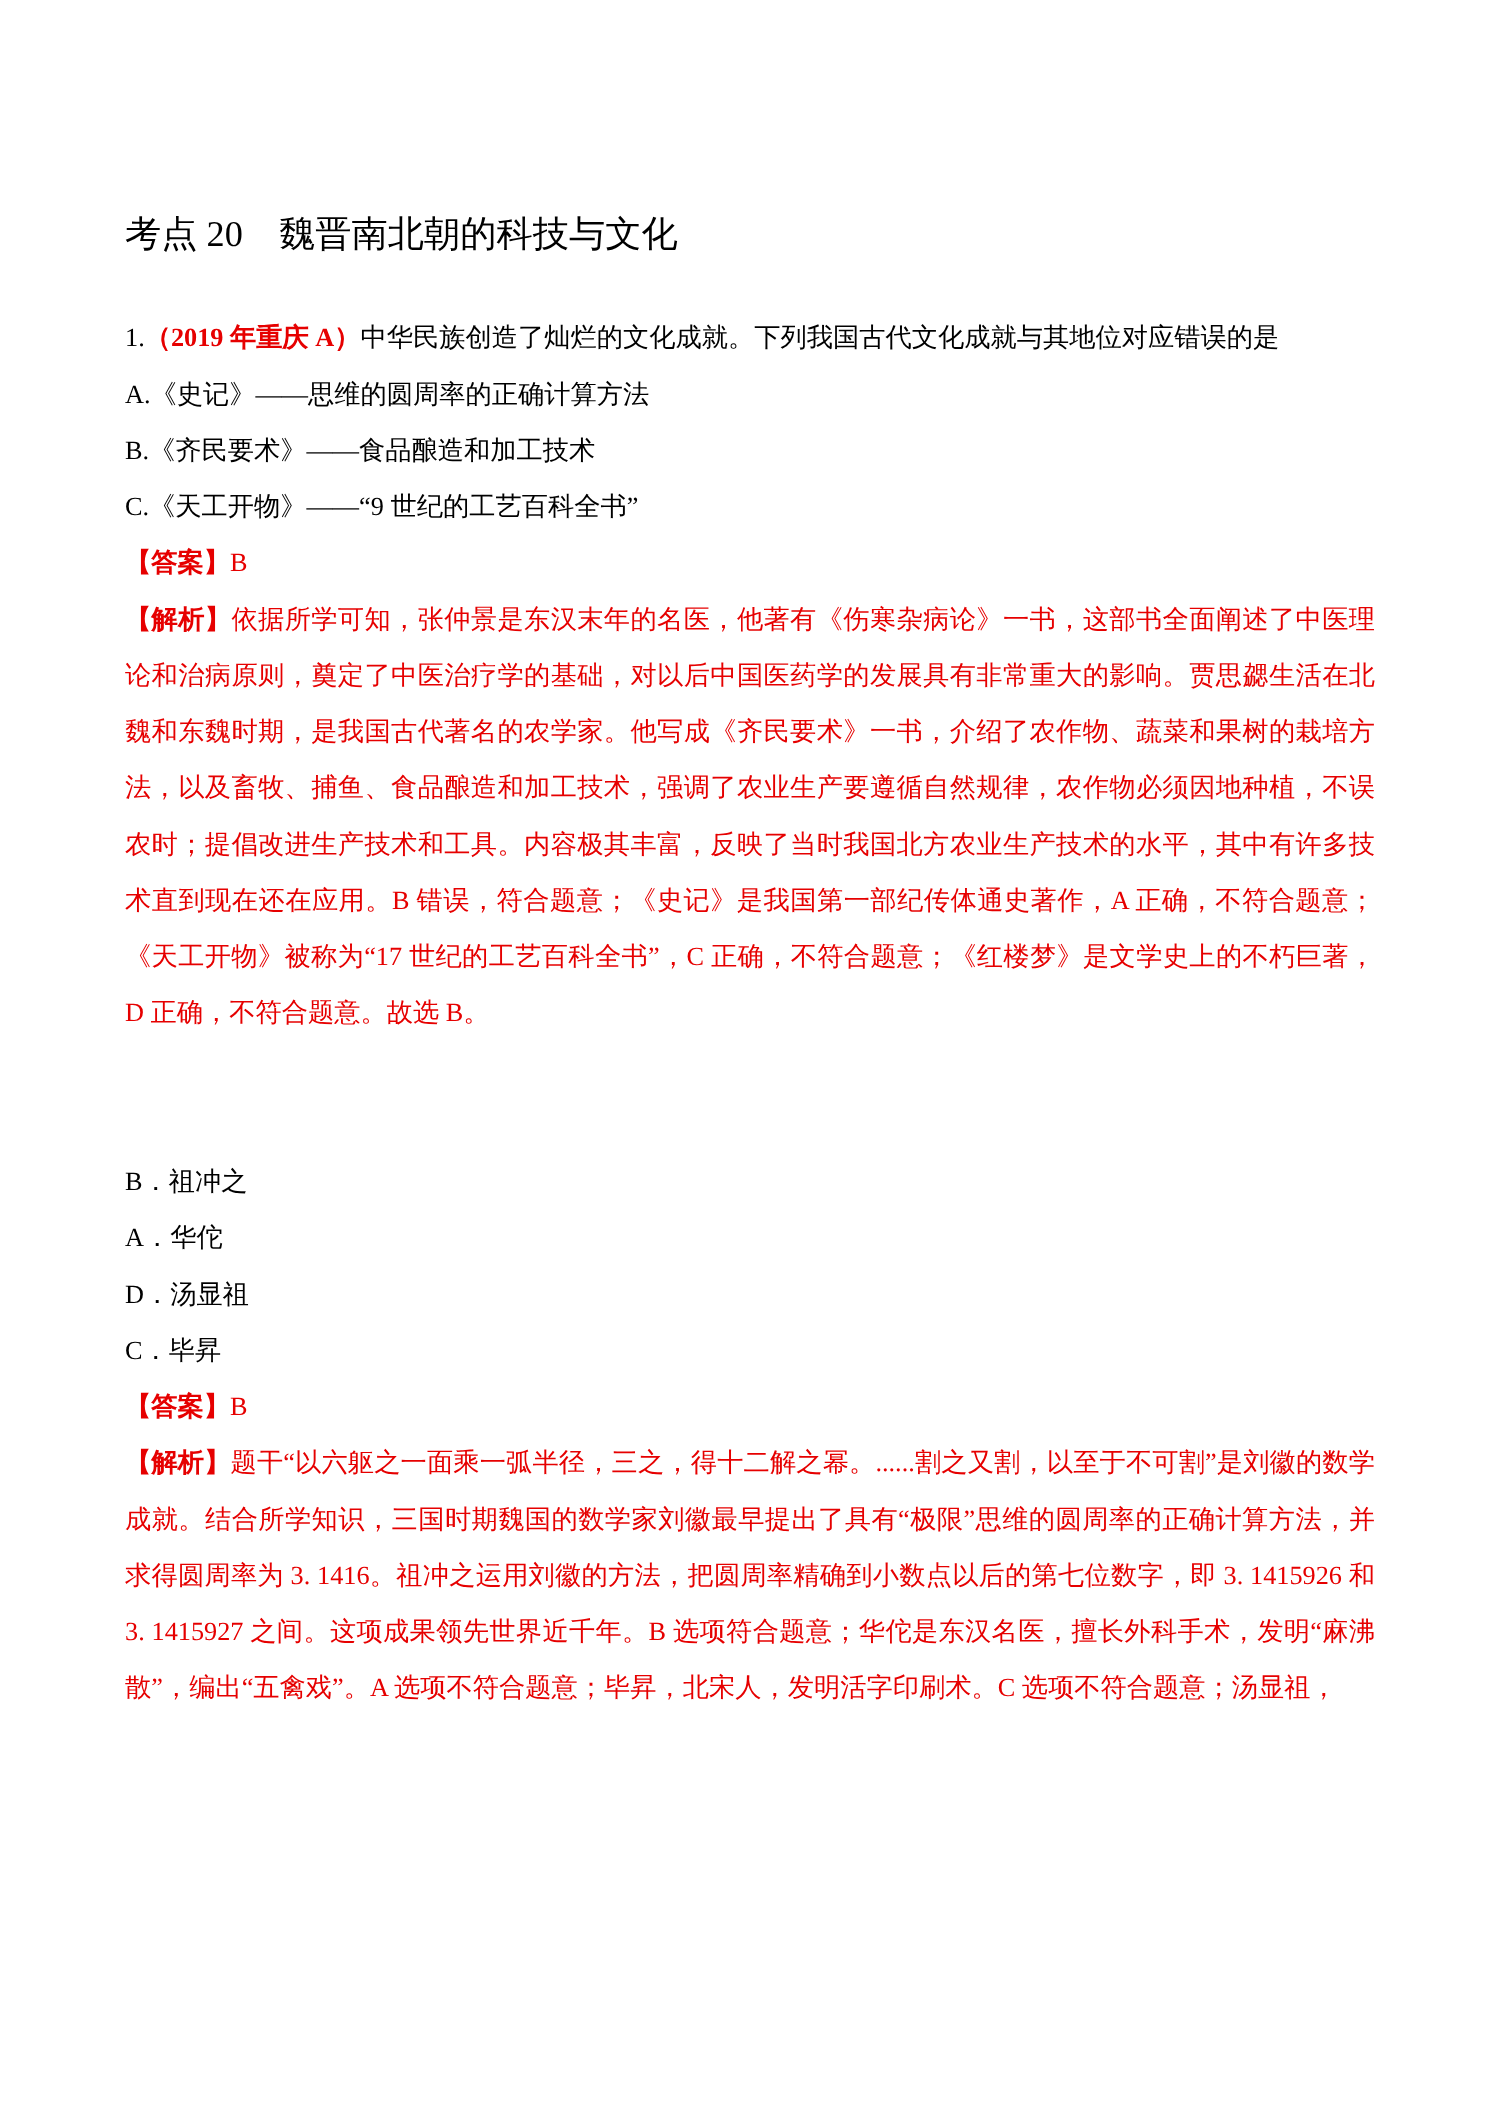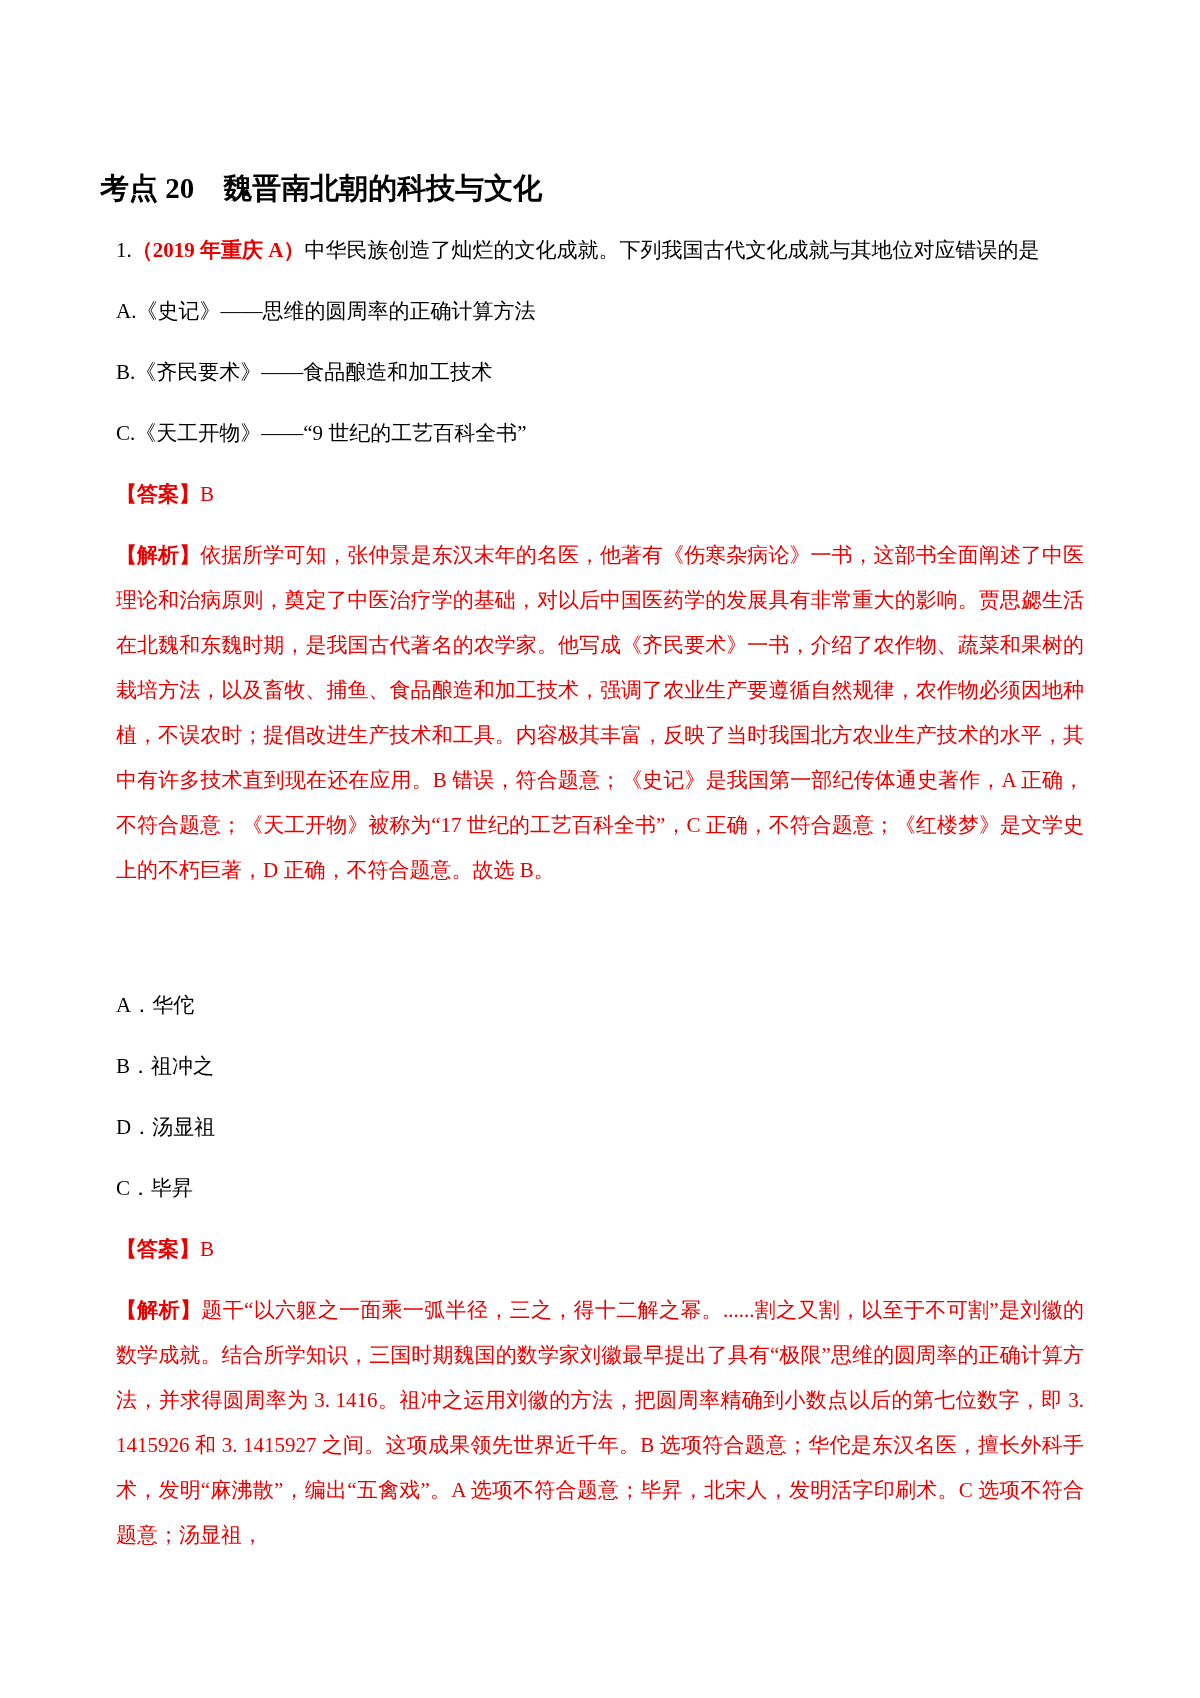--- a/index.html
+++ b/index.html
@@ -13,27 +13,27 @@
     color: var(--ink, #000000);
   }
   .content {
     position: absolute;
     left: 100px;
     top: 168px;
     width: 1000px;
   }
   .title {
     font-size: 29px;
-    font-weight: bold;
+    font-weight: normal;
     line-height: 40px;
-    margin: 0 0 20px 0;
+    margin: 0 0 40px 0;
   }
   .question { margin: 0; }
   .question p {
-    margin: 16px;
+    margin: 0;
     font-size: 21px;
     line-height: 45px;
   }
   .analysis { text-align: justify; }
   .red  { color: var(--red, #e60000); }
   .red-bold { color: var(--red, #e60000); font-weight: bold; }
   .source { color: var(--red, #e60000); font-weight: bold; }
   .q2 { margin-top: 90px; }
 </style>
 </head>
@@ -47,22 +47,22 @@
     <section class="question">
       <p class="stem"><span>1.</span><span class="source">（2019 年重庆 A）</span><span>中华民族创造了灿烂的文化成就。下列我国古代文化成就与其地位对应错误的是</span></p>
       <p class="option">A.《史记》——思维的圆周率的正确计算方法</p>
       <p class="option">B.《齐民要术》——食品酿造和加工技术</p>
       <p class="option">C.《天工开物》——“9 世纪的工艺百科全书”</p>
       <p class="answer"><span class="red-bold">【答案】</span><span class="red">B</span></p>
       <p class="analysis"><span class="red-bold">【解析】</span><span class="red">依据所学可知，张仲景是东汉末年的名医，他著有《伤寒杂病论》一书，这部书全面阐述了中医理论和治病原则，奠定了中医治疗学的基础，对以后中国医药学的发展具有非常重大的影响。贾思勰生活在北魏和东魏时期，是我国古代著名的农学家。他写成《齐民要术》一书，介绍了农作物、蔬菜和果树的栽培方法，以及畜牧、捕鱼、食品酿造和加工技术，强调了农业生产要遵循自然规律，农作物必须因地种植，不误农时；提倡改进生产技术和工具。内容极其丰富，反映了当时我国北方农业生产技术的水平，其中有许多技术直到现在还在应用。B 错误，符合题意；《史记》是我国第一部纪传体通史著作，A 正确，不符合题意；《天工开物》被称为“17 世纪的工艺百科全书”，C 正确，不符合题意；《红楼梦》是文学史上的不朽巨著，D 正确，不符合题意。故选 B。</span></p>
     </section>
 
     <section class="question q2">
+      <p class="option">B．祖冲之</p>
       <p class="option">A．华佗</p>
-      <p class="option">B．祖冲之</p>
       <p class="option">D．汤显祖</p>
       <p class="option">C．毕昇</p>
       <p class="answer"><span class="red-bold">【答案】</span><span class="red">B</span></p>
       <p class="analysis"><span class="red-bold">【解析】</span><span class="red">题干“以六躯之一面乘一弧半径，三之，得十二解之幂。......割之又割，以至于不可割”是刘徽的数学成就。结合所学知识，三国时期魏国的数学家刘徽最早提出了具有“极限”思维的圆周率的正确计算方法，并求得圆周率为 3. 1416。祖冲之运用刘徽的方法，把圆周率精确到小数点以后的第七位数字，即 3. 1415926 和 3. 1415927 之间。这项成果领先世界近千年。B 选项符合题意；华佗是东汉名医，擅长外科手术，发明“麻沸散”，编出“五禽戏”。A 选项不符合题意；毕昇，北宋人，发明活字印刷术。C 选项不符合题意；汤显祖，</span></p>
     </section>
 
   </div>
 </div>
 
 </body></html>

